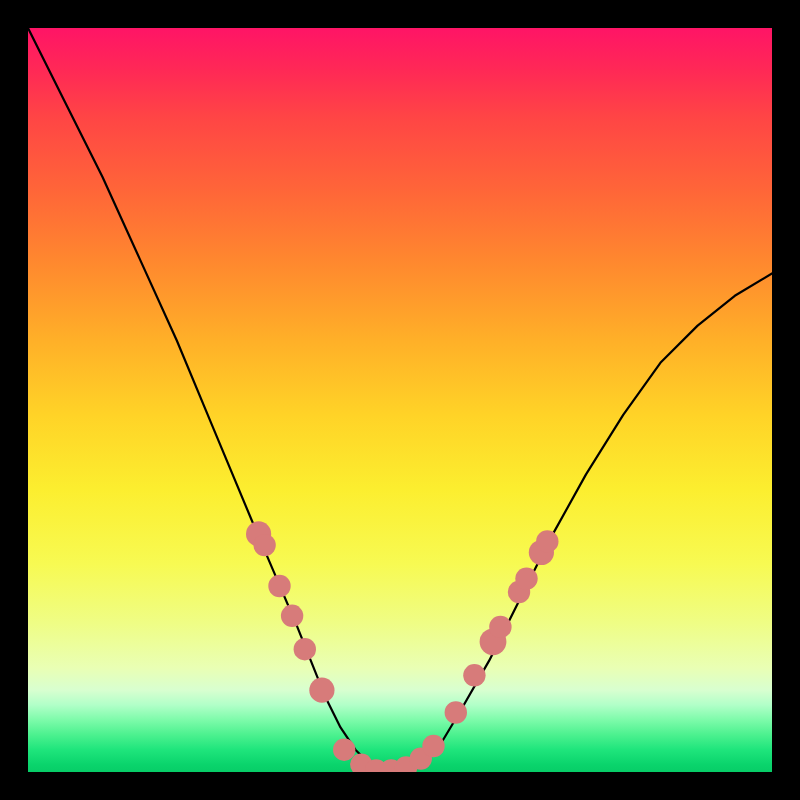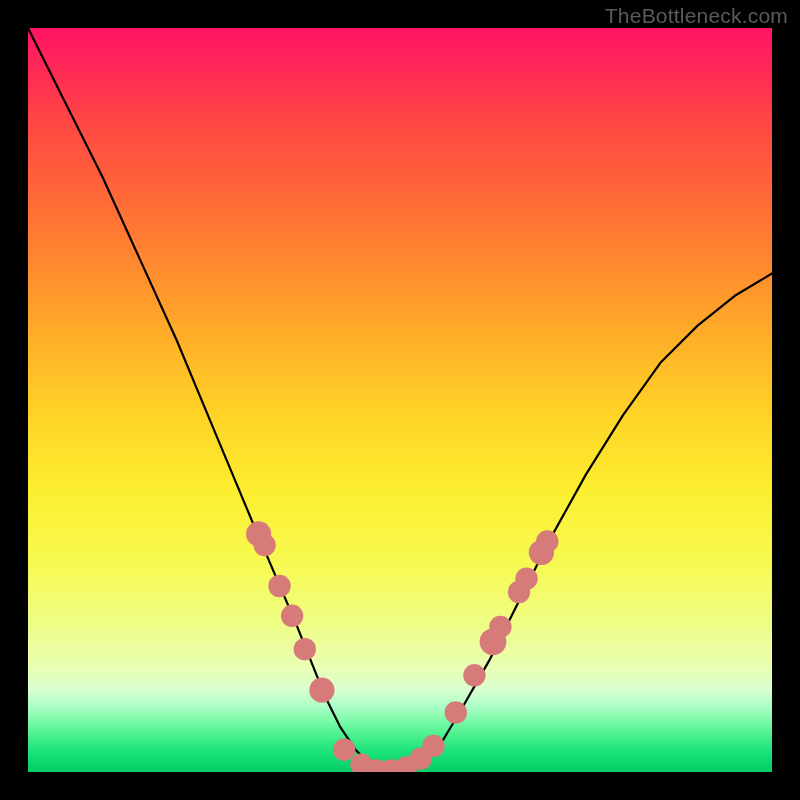--- a/index.html
+++ b/index.html
@@ -62,21 +62,20 @@
     top: 0;
     left: 0;
     width: 744px;
     height: 744px;
   }
 </style>
 </head>
 <body>
 
 <div class="frame">
-  <div class="watermark">TheBottleneck.com</div>
 
   <div class="plot">
     <svg class="overlay" viewBox="0 0 744 744" preserveAspectRatio="none">
       <path id="curve-path" fill="none" stroke="#000000" stroke-width="2.2" stroke-linecap="round" stroke-linejoin="round" d="M0.0 0.0 L37.2 74.4 L74.4 148.8 L111.6 230.6 L148.8 312.5 L186.0 401.8 L223.2 491.0 L245.5 543.1 L267.8 595.2 L282.7 632.4 L297.6 669.6 L312.5 699.4 L327.4 721.7 L342.2 736.6 L357.1 744.0 L372.0 744.0 L386.9 736.6 L409.2 721.7 L431.5 684.5 L461.3 632.4 L491.0 572.9 L520.8 513.4 L558.0 446.4 L595.2 386.9 L632.4 334.8 L669.6 297.6 L706.8 267.8 L744.0 245.5"></path>
       <g id="markers-group">
           <circle cx="230.6" cy="505.9" r="12.6" fill="#d77b7a"></circle>
           <circle cx="236.6" cy="517.1" r="11.2" fill="#d77b7a"></circle>
           <circle cx="251.5" cy="558.0" r="11.2" fill="#d77b7a"></circle>
           <circle cx="264.1" cy="587.8" r="11.2" fill="#d77b7a"></circle>
           <circle cx="276.8" cy="621.2" r="11.2" fill="#d77b7a"></circle>

